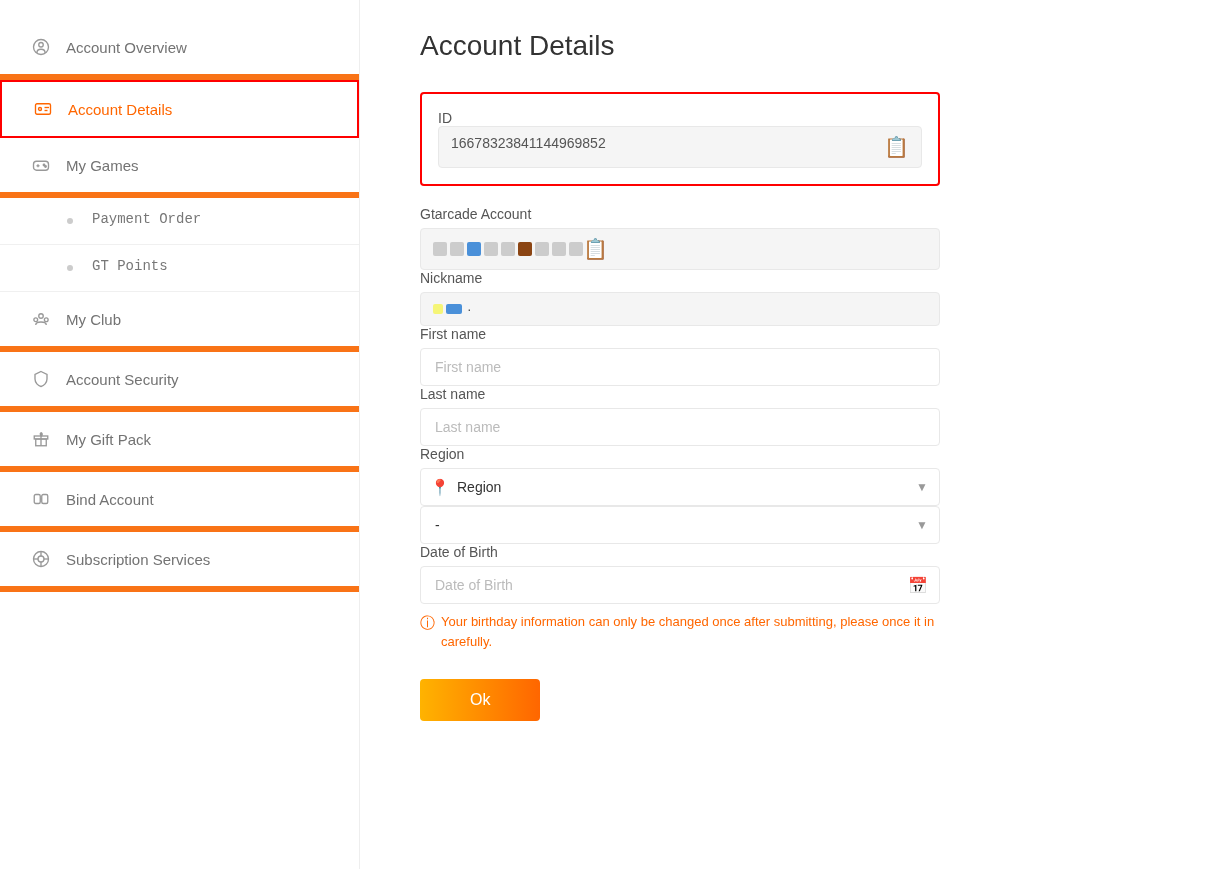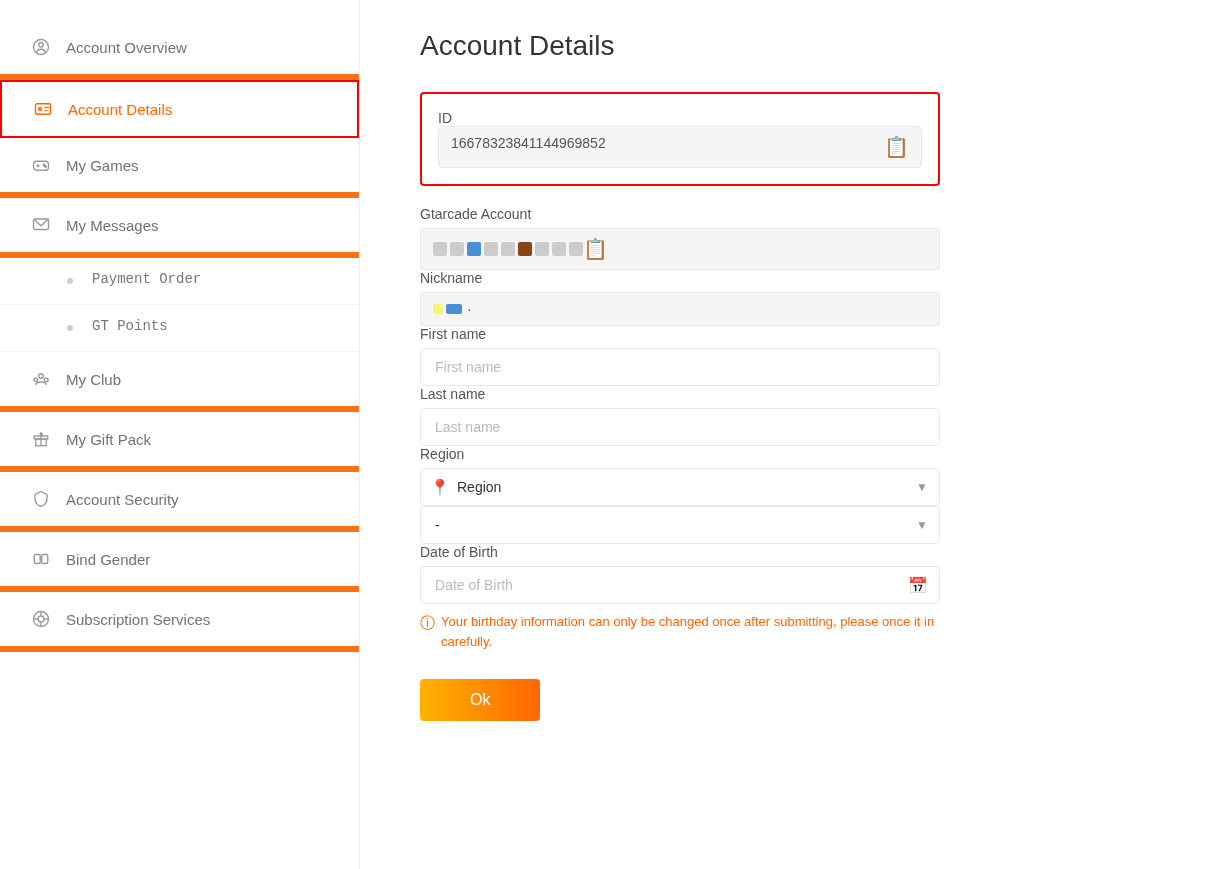--- a/index.html
+++ b/index.html
@@ -312,29 +312,20 @@
           <rect x="2" y="7" width="20" height="12" rx="4"></rect>
           <line x1="8" y1="11" x2="8" y2="15"></line>
             <line x1="6" y1="13" x2="10" y2="13"></line>
           <circle cx="16" cy="12" r="1" fill="currentColor"></circle>
           <circle cx="18" cy="14" r="1" fill="currentColor"></circle>
         </svg>
       </span>
       <span>My Games</span>
     </div>
 
-    <div class="sidebar-item">
-      <span class="icon">
-        <svg width="18" height="18" viewBox="0 0 24 24" fill="none" stroke="currentColor" stroke-width="1.8">
-          <rect x="2" y="4" width="20" height="14" rx="2"></rect>
-          <polyline points="2,4 12,13 22,4"></polyline>
-        </svg>
-      </span>
-      <span>My Messages</span>
-    </div>
 
 
     <div class="sidebar-sub-item">
       <span class="dot"></span>
       <span>Payment Order</span>
     </div>
 
 
     <div class="sidebar-sub-item">
       <span class="dot"></span>
@@ -344,53 +335,53 @@
     <div class="sidebar-item">
       <span class="icon">
         <svg width="18" height="18" viewBox="0 0 24 24" fill="none" stroke="currentColor" stroke-width="1.8">
           <circle cx="12" cy="8" r="3"></circle>
           <circle cx="5" cy="13" r="2.5"></circle>
           <circle cx="19" cy="13" r="2.5"></circle>
           <path d="M5 20c0-2.5 3-4 7-4s7 1.5 7 4"></path>
         </svg>
       </span>
       <span>My Club</span>
+    </div>
+
+    <div class="sidebar-item">
+      <span class="icon">
+        <svg width="18" height="18" viewBox="0 0 24 24" fill="none" stroke="currentColor" stroke-width="1.8">
+          <path d="M12 2l8 4v6c0 5-4 9-8 10C8 21 4 17 4 12V6z"></path>
+        </svg>
+      </span>
+      <span>Account Security</span>
     </div>
 
     <div class="sidebar-item">
       <span class="icon">
         <svg width="18" height="18" viewBox="0 0 24 24" fill="none" stroke="currentColor" stroke-width="1.8">
           <rect x="3" y="8" width="18" height="4"></rect>
             <rect x="5" y="12" width="14" height="9"></rect>
           <path d="M12 8v13"></path>
             <path d="M12 8c0 0-2-4 0-4s2 4 0 4"></path>
             <path d="M12 8c0 0 2-4 0-4"></path>
         </svg>
       </span>
       <span>My Gift Pack</span>
     </div>
 
     <div class="sidebar-item">
       <span class="icon">
         <svg width="18" height="18" viewBox="0 0 24 24" fill="none" stroke="currentColor" stroke-width="1.8">
-          <path d="M12 2l8 4v6c0 5-4 9-8 10C8 21 4 17 4 12V6z"></path>
-        </svg>
-      </span>
-      <span>Account Security</span>
-    </div>
-
-    <div class="sidebar-item">
-      <span class="icon">
-        <svg width="18" height="18" viewBox="0 0 24 24" fill="none" stroke="currentColor" stroke-width="1.8">
           <rect x="3" y="6" width="8" height="12" rx="2"></rect>
           <rect x="13" y="6" width="8" height="12" rx="2"></rect>
           <line x1="11" y1="12" x2="13" y2="12"></line>
         </svg>
       </span>
-      <span>Bind Gender</span>
+      <span>Bind Account</span>
     </div>
 
     <div class="sidebar-item">
       <span class="icon">
         <svg width="18" height="18" viewBox="0 0 24 24" fill="none" stroke="currentColor" stroke-width="1.8">
           <circle cx="12" cy="12" r="10"></circle>
           <circle cx="12" cy="12" r="4"></circle>
           <line x1="12" y1="2" x2="12" y2="8"></line>
           <line x1="12" y1="16" x2="12" y2="22"></line>
           <line x1="2" y1="12" x2="8" y2="12"></line>

